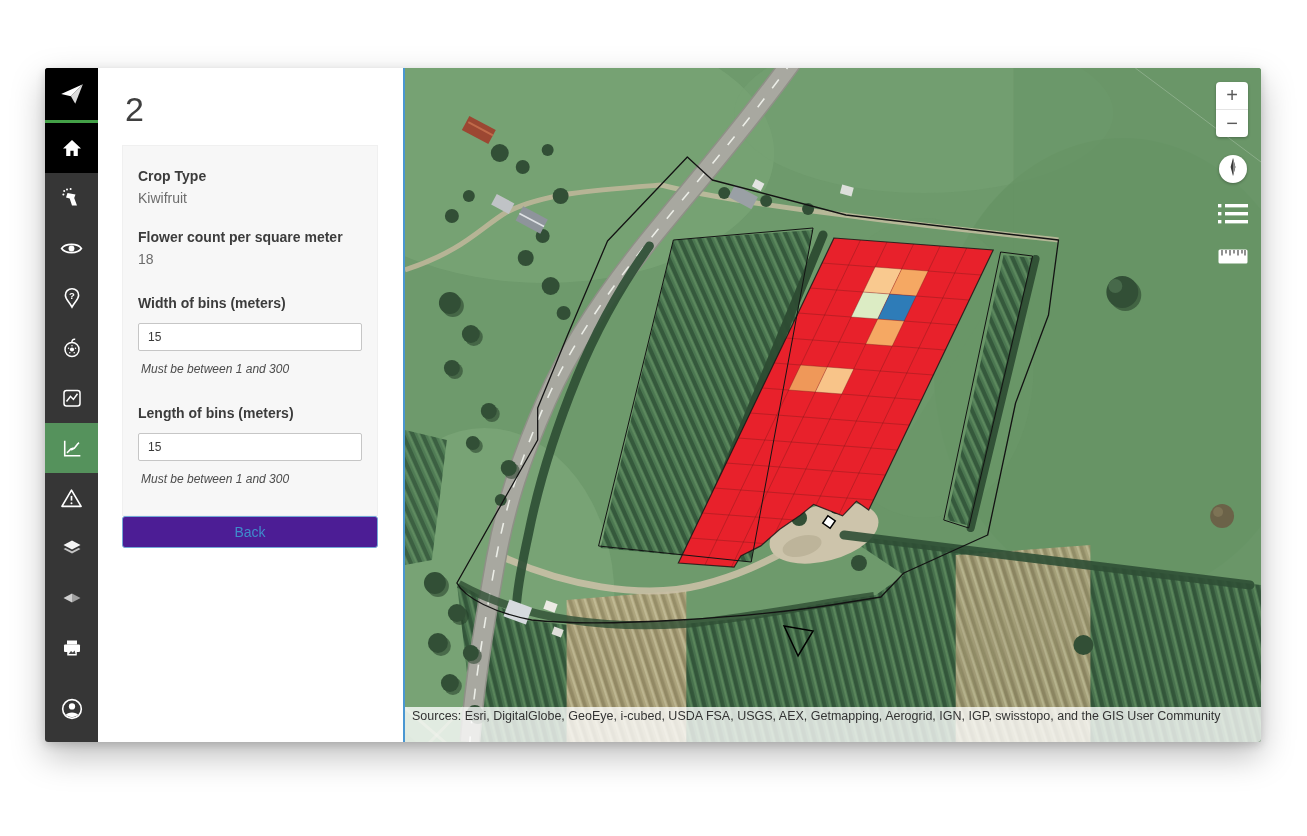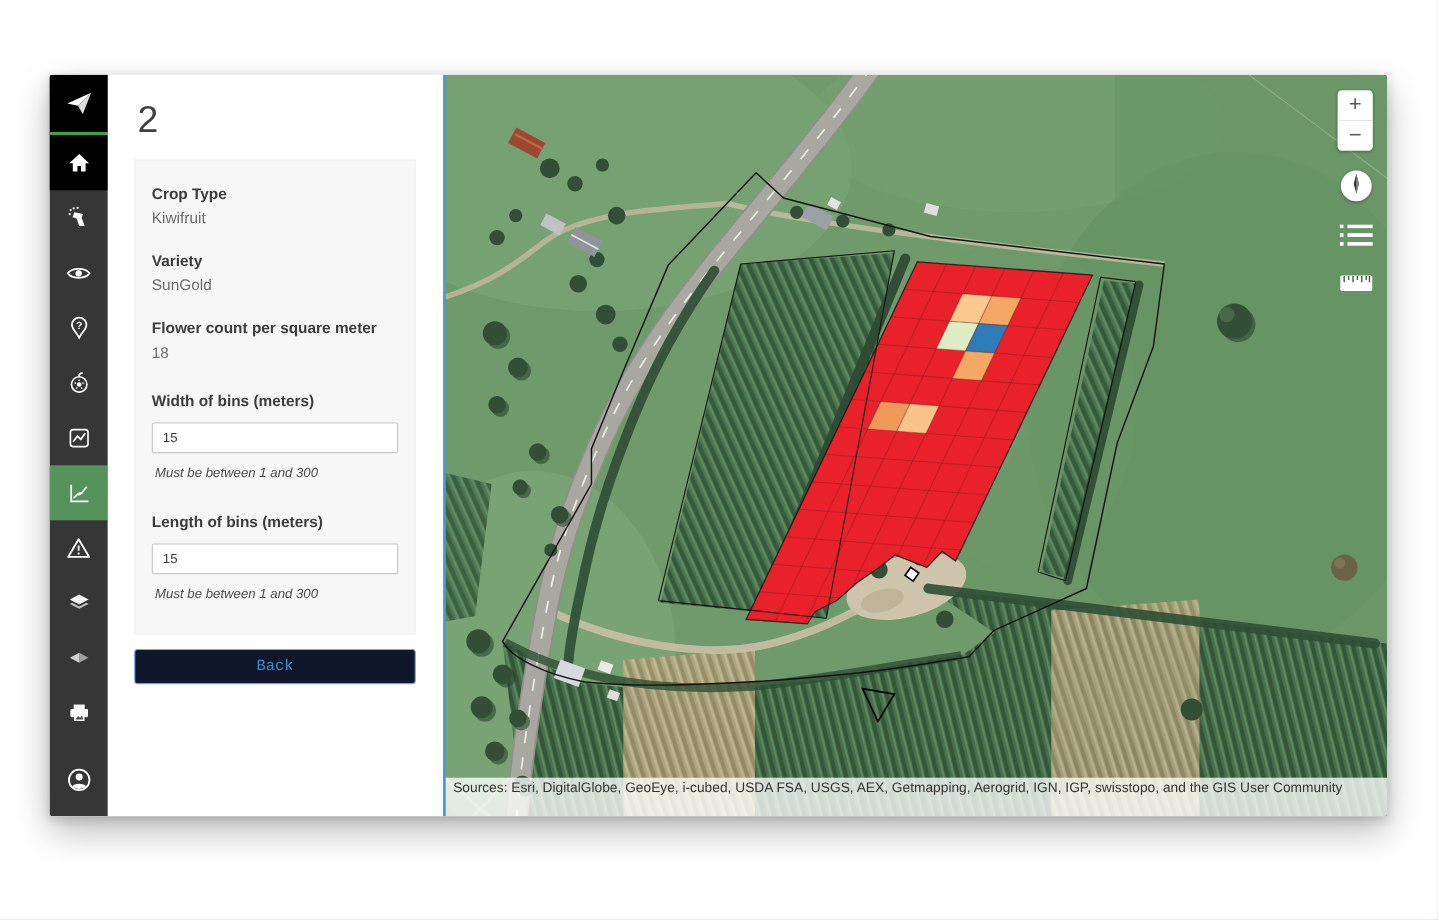--- a/index.html
+++ b/index.html
@@ -21,22 +21,22 @@
   .panel h1{font-size:34px;font-weight:300;color:#3f3f3f;margin:8px 0 16px 3px;letter-spacing:1px;}
   .card{background:#f7f7f7;border:1px solid #f0f0f0;box-sizing:border-box;padding:21px 15px 16px 15px;}
   .field{margin-bottom:21px;}
   .f-label{font-size:14px;font-weight:bold;color:#3c3c3c;line-height:18px;max-width:212px;margin-bottom:5px;}
   .f-value{font-size:14px;color:#6c6c6c;line-height:17px;}
   .input-group{margin-top:26px;margin-bottom:28px;}
   .input-group .f-label{margin-bottom:11px;}
   .input-group input{width:100%;box-sizing:border-box;height:28px;border:1px solid #c6c6c6;border-radius:2px;
     padding:0 9px;font-size:12px;color:#3a3a3a;background:#fff;font-family:inherit;}
   .helper{font-style:italic;font-size:12px;color:#4c4c4c;margin-top:11px;margin-left:3px;}
-  .back-btn{display:block;width:100%;margin-top:13px;height:32px;background:#0f172a;border:1px solid #74a9d8;
-    border-radius:3px;color:#3f8ccc;font-size:14px;font-family:Liberation Mono, monospace;cursor:pointer;}
+  .back-btn{display:block;width:100%;height:32px;background:#4c1d95;border:1px solid #74a9d8;
+    border-radius:3px;color:#3f8ccc;font-size:14px;font-family:Liberation Sans, sans-serif;cursor:pointer;}
   
   .map{flex:1 1 auto;position:relative;border-left:2px solid #4a97d2;overflow:hidden;background:#6e9a6c;}
   .map svg.terrain{position:absolute;left:0;top:0;width:100%;height:100%;}
   .attribution{position:absolute;left:0;right:0;bottom:0;height:35px;line-height:19px;
     background:rgba(255,255,255,.78);color:#333;font-size:12.5px;padding-left:7px;white-space:nowrap;overflow:hidden;}
   .map-controls{position:absolute;right:11px;top:14px;width:34px;}
   .zoombox{width:32px;background:#fff;border-radius:4px;box-shadow:0 1px 3px rgba(0,0,0,.3);overflow:hidden;}
   .zbtn{height:27px;display:flex;align-items:center;justify-content:center;font-size:20px;font-weight:300;color:#5a5a5a;cursor:pointer;}
   .zbtn:first-child{border-bottom:1px solid #e4e4e4;}
   .compass{width:28px;height:28px;background:#fff;border-radius:50%;margin:18px auto 0 auto;display:flex;
@@ -178,24 +178,20 @@
       </span>
     </div>
   </nav>
 
   <aside class="panel">
     <h1>2</h1>
     <div class="card">
       <div class="field">
         <div class="f-label">Crop Type</div>
         <div class="f-value">Kiwifruit</div>
-      </div>
-      <div class="field">
-        <div class="f-label">Variety</div>
-        <div class="f-value">SunGold</div>
       </div>
       <div class="field">
         <div class="f-label">Flower count per square meter</div>
         <div class="f-value">18</div>
       </div>
       <div class="input-group">
         <div class="f-label">Width of bins (meters)</div>
         <input type="text" value="15" style="">
         <div class="helper">Must be between 1 and 300</div>
       </div>

